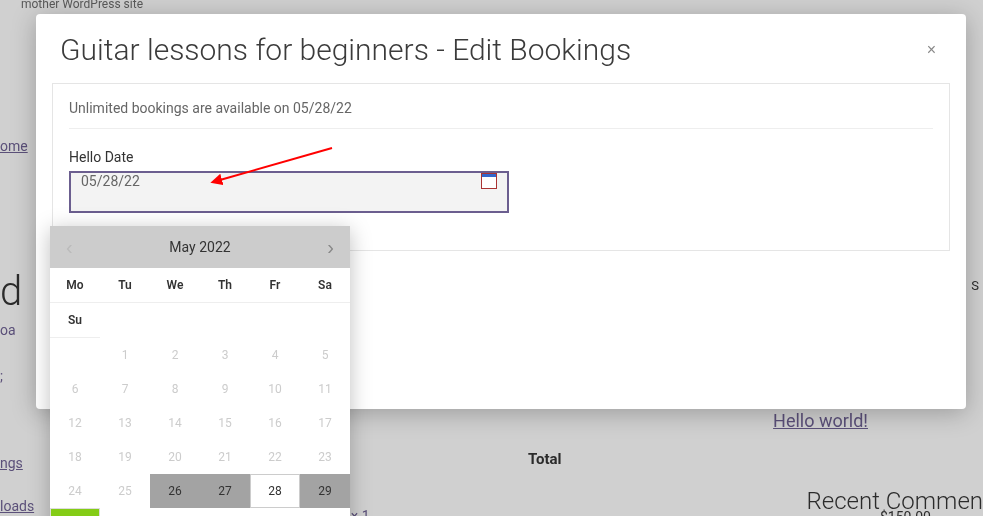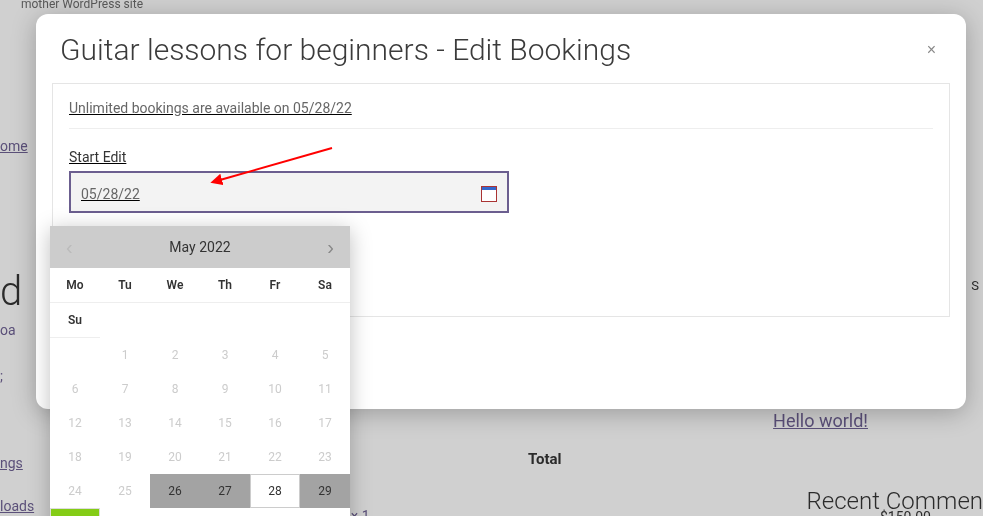--- a/index.html
+++ b/index.html
@@ -13,30 +13,30 @@
 .back .bigD { position:absolute; left:0; top:268px; font-size:40px; color:#333; font-weight:300; }
 .back .hello { position:absolute; right:115px; top:410px; }
 .back .total { position:absolute; left:528px; top:450px; font-size:15px; font-weight:700; color:#333; }
 .back .price { position:absolute; left:880px; top:509px; font-size:14px; color:#333; }
 .back .cartln { position:absolute; left:172px; top:508px; font-size:14px; color:#6b5e8f; text-decoration:underline; }
 .back .rc { position:absolute; right:0; top:487px; font-size:24px; color:#333; font-weight:300; }
 .back .S { position:absolute; right:4px; top:278px; font-size:13px; color:#333; }
 
 .overlay { position:absolute; top:0; left:0; right:0; bottom:0; background:rgba(0,0,0,0.15); }
 
-.modal { position:absolute; top:14px; left:36px; width:930px; height:395px; background:#fff; border-radius:12px; box-shadow:0 4px 24px rgba(0,0,0,0.25); }
+.modal { position:absolute; top:14px; left:36px; width:930px; height:395px; background:#fff; border-radius:4px; box-shadow:0 4px 24px rgba(0,0,0,0.25); }
 .mhead { display:flex; justify-content:space-between; align-items:center; padding:18px 24px 10px 24px; }
 .mtitle { font-size:30px; font-weight:300; color:#3b3b3b; }
 .mclose { font-size:16px; color:#888; cursor:pointer; background:none; border:none; padding:6px; }
 
-.mbody { margin:6px 16px 16px 16px; border:1px solid #e5e5e5; height:234px; padding:16px;text-decoration:underline; }
+.mbody { margin:6px 16px 16px 16px; border:1px solid #e5e5e5; height:168px; padding:16px; }
 .availmsg { color:#666; font-size:14px; padding-bottom:12px; border-bottom:1px solid #eee; }
 .field { margin-top:20px; }
 .flabel { color:#333; font-size:14px; margin-bottom:6px; display:block; }
-.datebox { width:440px; height:42px; border:2px solid #6b5e8f; background:#f3f3f3; display:flex; align-items:flex-end; padding:9px 10px; justify-content:space-between; }
+.datebox { width:440px; height:42px; border:2px solid #6b5e8f; background:#f3f3f3; display:flex; align-items:flex-start; padding:0 10px; justify-content:space-between; }
 .datebox span { color:#666; font-size:14px; }
 .calicon { width:16px; height:16px; border:1px solid #a33; background:#fff; position:relative; }
 .calicon::before { content:""; position:absolute; top:0; left:0; right:0; height:3px; background:#36c; }
 
 .arrow { position:absolute; top:148px; left:214px; width:120px; height:30px; pointer-events:none; }
 .arrow svg { overflow:visible; }
 
 .calendar { position:absolute; top:226px; left:50px; width:300px; background:#fff; box-shadow:0 4px 20px rgba(0,0,0,0.25); font-size:13px; }
 .calhead { background:#ccc; height:42px; display:flex; align-items:center; justify-content:space-between; padding:0 10px; }
 .calnav { background:none; border:none; font-size:20px; color:#888; cursor:pointer; padding:4px 6px; }
@@ -76,21 +76,21 @@
 <div class="overlay"></div>
 
 <div class="modal">
   <div class="mhead">
     <div class="mtitle">Guitar lessons for beginners - Edit Bookings</div>
     <button class="mclose">×</button>
   </div>
   <div class="mbody">
     <div class="availmsg">Unlimited bookings are available on 05/28/22</div>
     <div class="field">
-      <label class="flabel">Start Edit</label>
+      <label class="flabel">Hello Date</label>
       <div class="datebox">
         <span>05/28/22</span>
         <div class="calicon"></div>
       </div>
     </div>
   </div>
 </div>
 
 <div class="arrow">
   <svg width="120" height="40">

